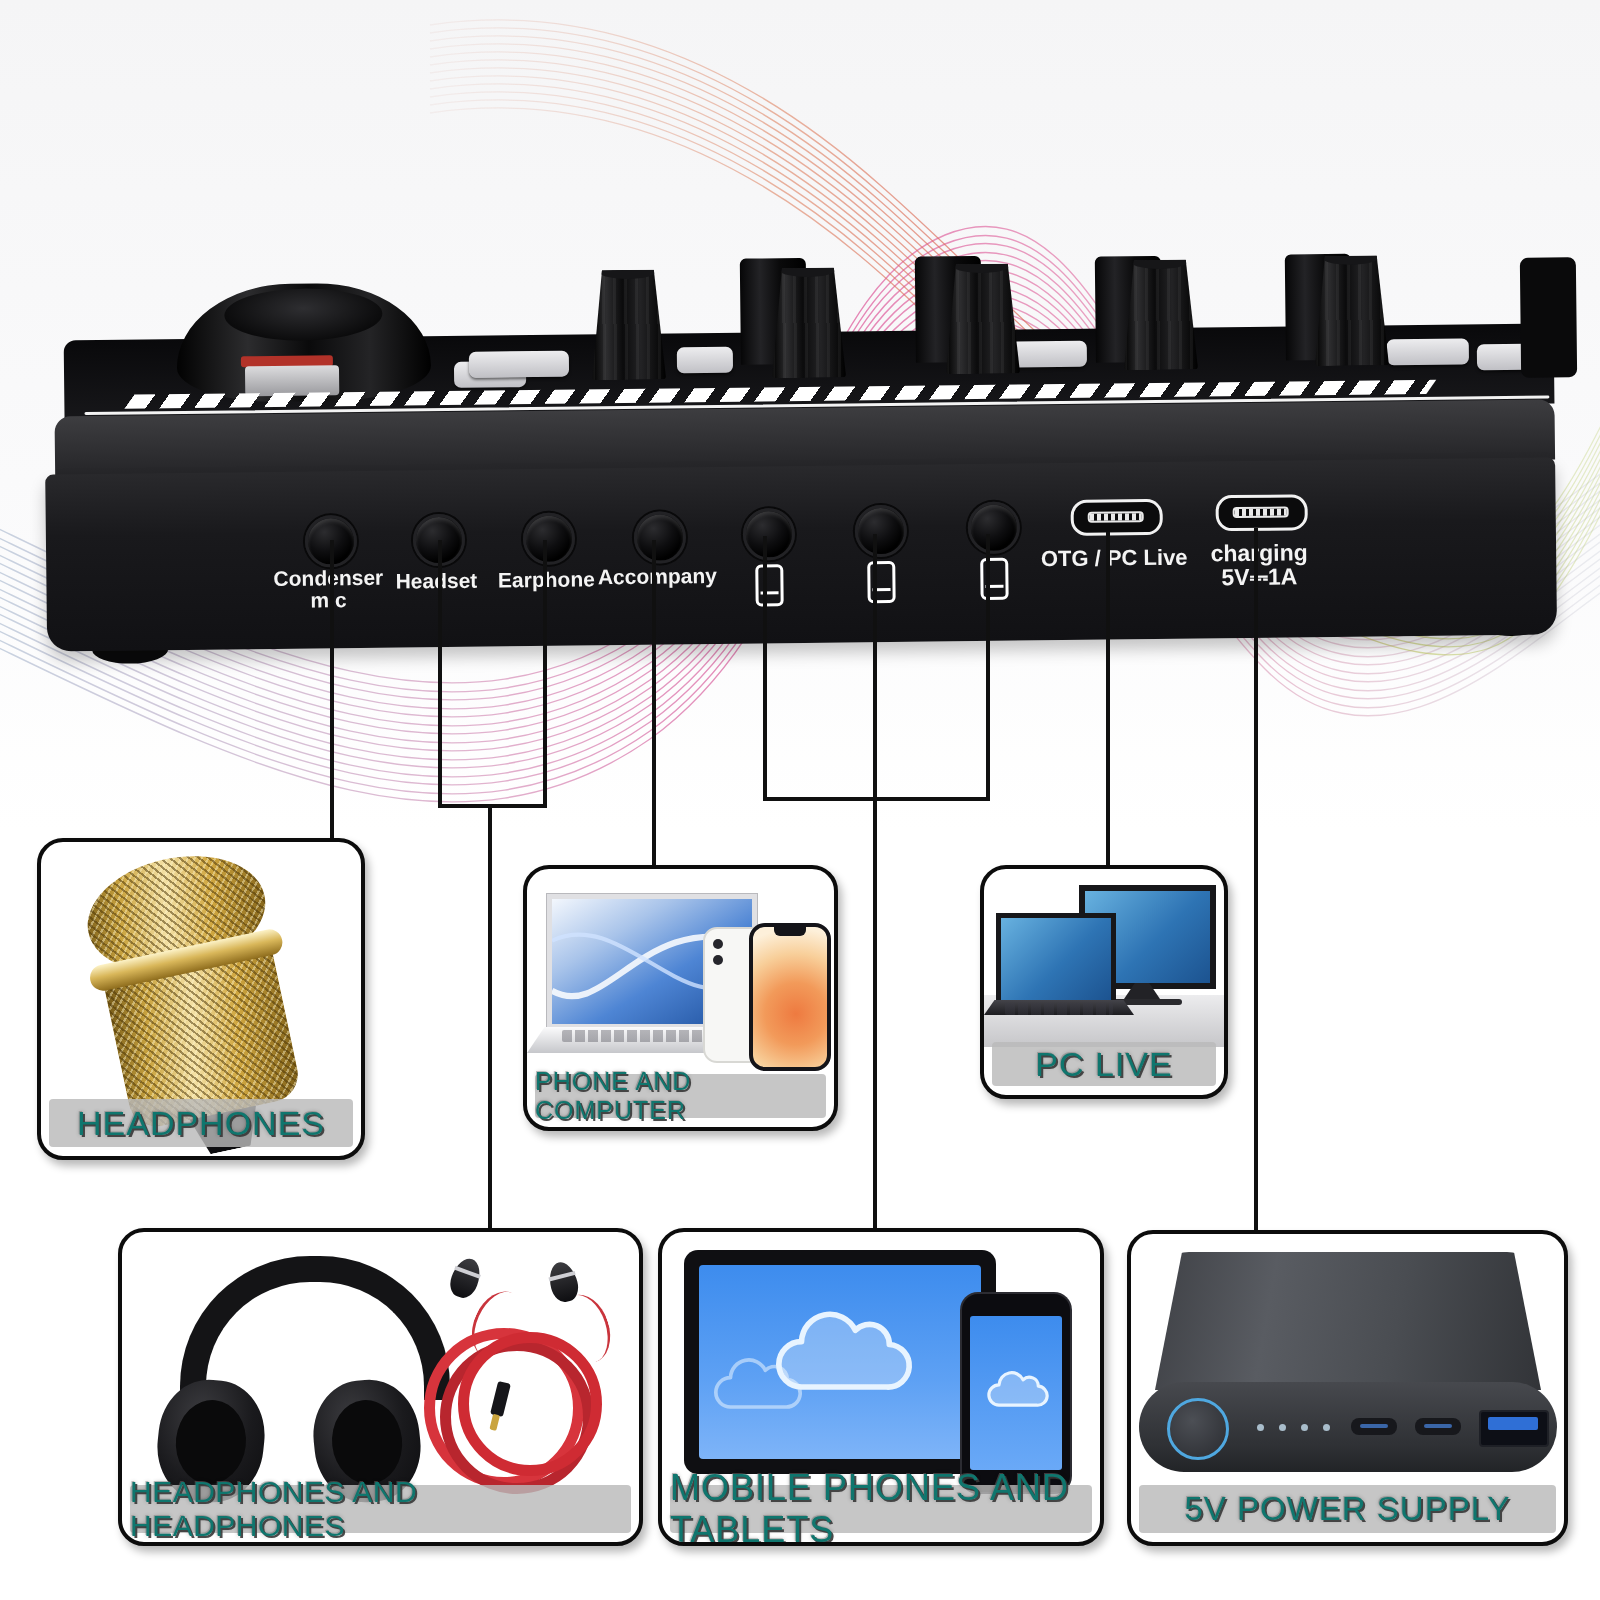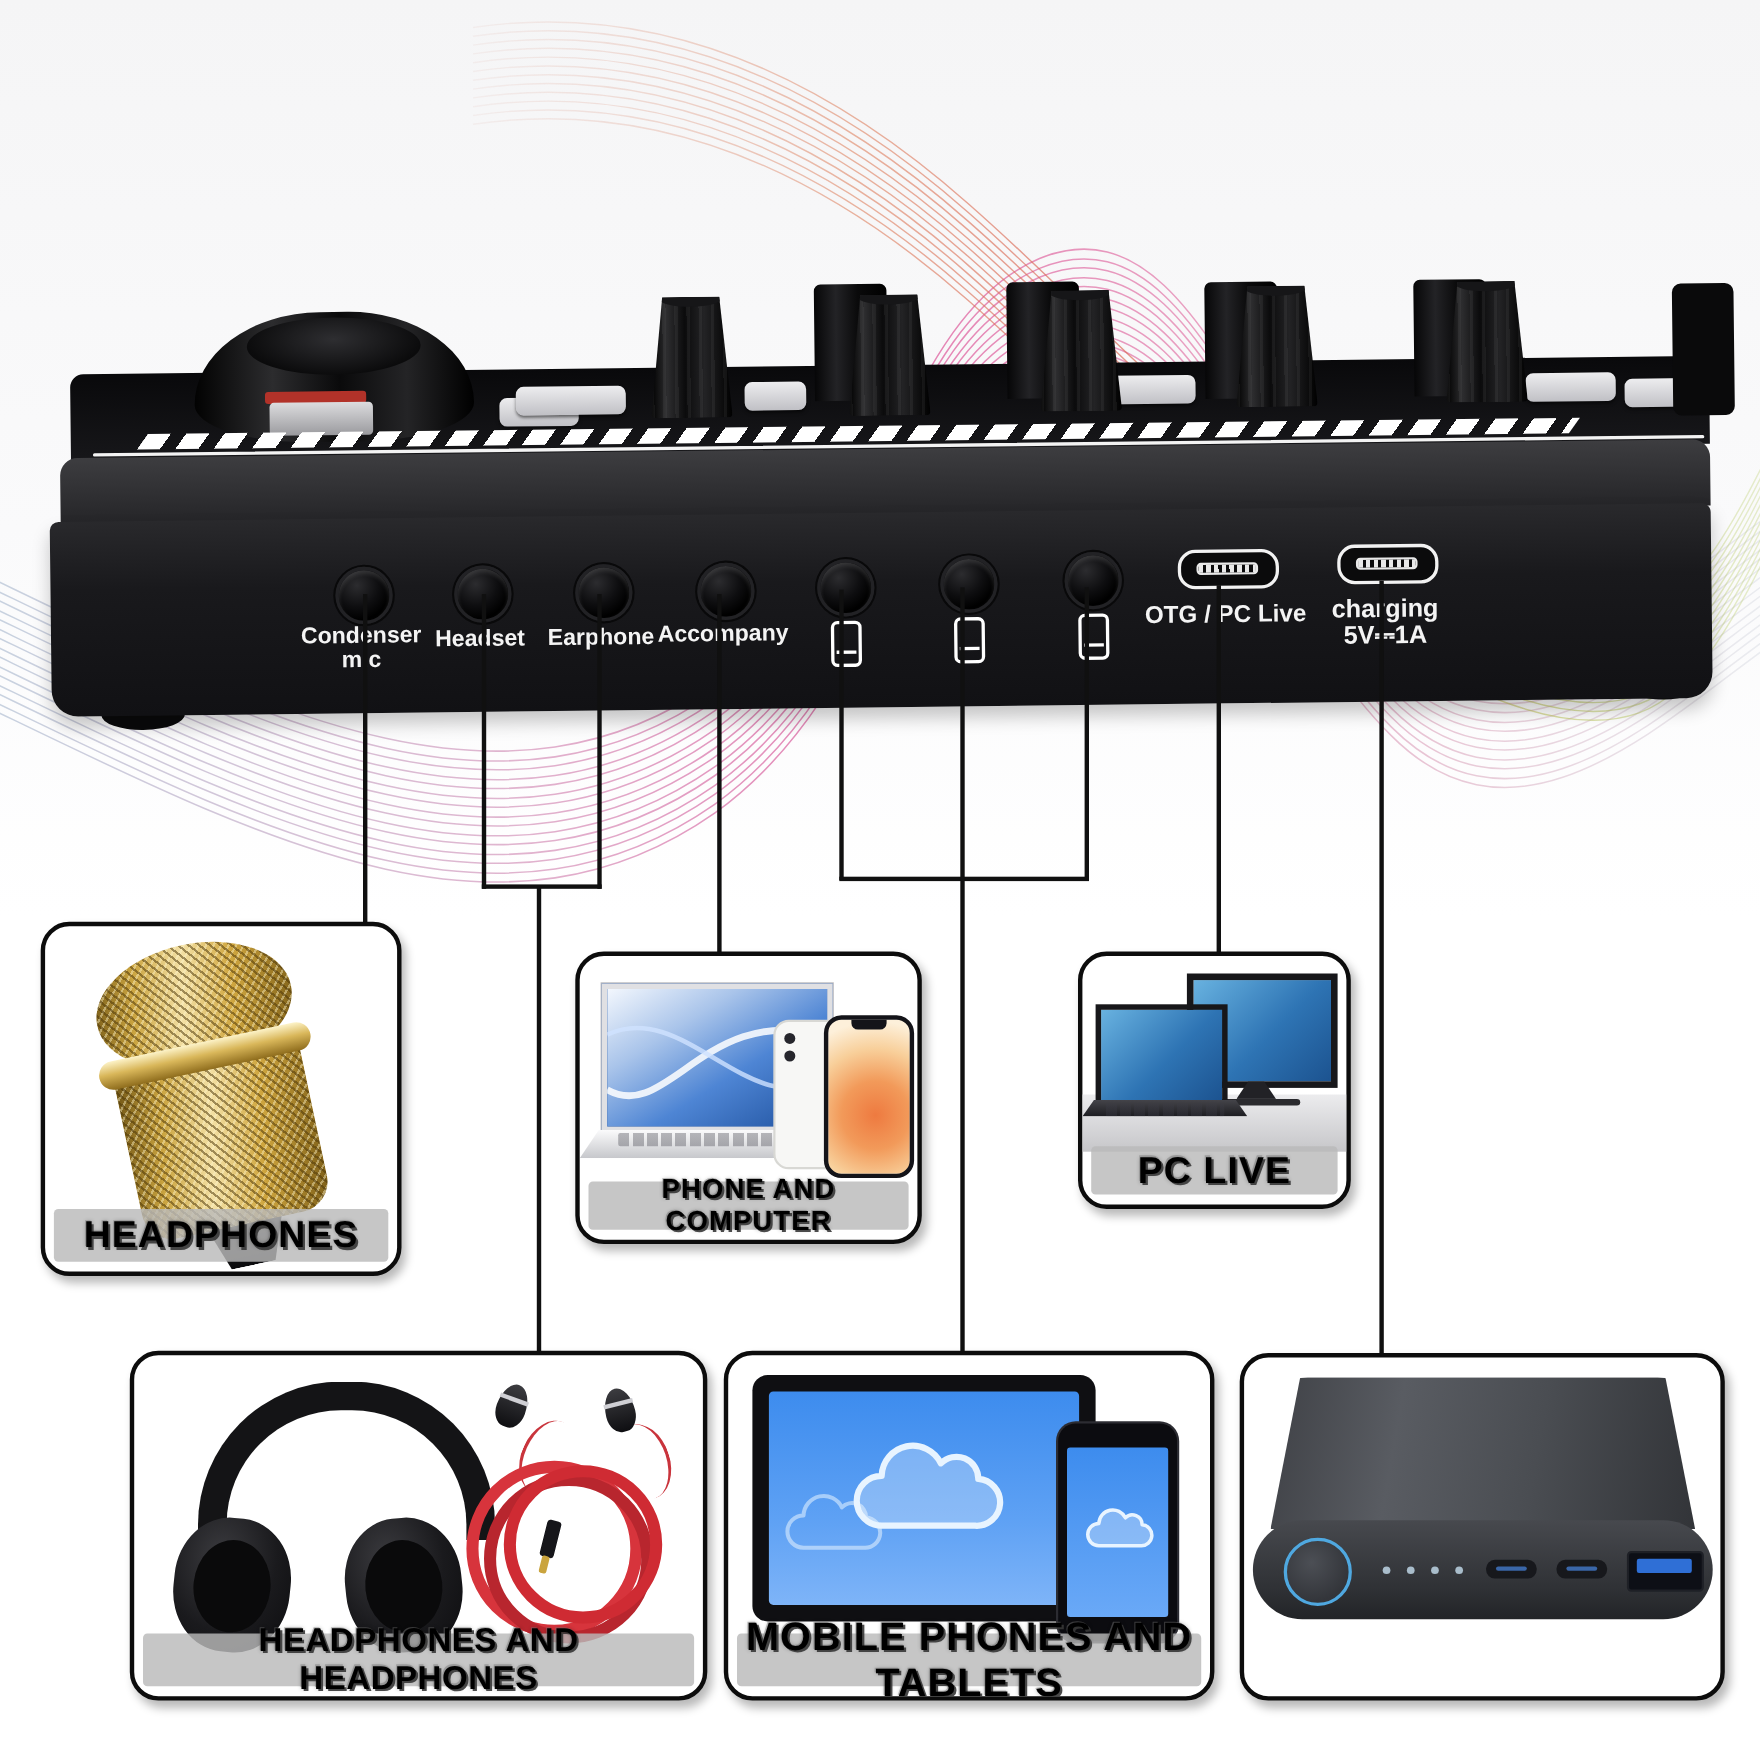--- a/index.html
+++ b/index.html
@@ -42,22 +42,22 @@
   .phoneico{position:absolute;width:22px;height:36px;border:3px solid #fff;border-radius:6px;z-index:6;}
   .phoneico::after{content:"";position:absolute;left:2px;right:2px;top:66%;height:3px;background:#fff;}
   .usbc{position:absolute;width:86px;height:30px;border:3px solid #f2f2f2;border-radius:16px;background:#0b0b0c;z-index:5;}
   .usbc::after{content:"";position:absolute;left:14px;top:9px;width:52px;height:7px;border:2px solid #e9e9e9;border-radius:4px;
     background:repeating-linear-gradient(90deg,#e9e9e9 0 4px,rgba(0,0,0,0) 4px 7px);}
   
   .cline{position:absolute;background:#101010;z-index:2;}
   
   .callout{position:absolute;background:#fff;border:4px solid #0c0c0c;border-radius:26px;z-index:3;overflow:hidden;box-shadow:4px 6px 9px rgba(0,0,0,.28);}
   .band{position:absolute;left:8px;right:8px;bottom:9px;height:48px;background:rgba(185,185,185,.82);border-radius:4px;
-    display:flex;align-items:center;justify-content:center;color:#000000;font-weight:bold;letter-spacing:1px;z-index:9;
-    text-shadow:2px 2px 0 rgba(55,55,55,.9),-1px -1px 0 rgba(120,120,120,.45),0 0 4px rgba(0,0,0,.3);text-align:center;}
+    display:flex;align-items:center;justify-content:center;color:#0f766e;font-weight:normal;letter-spacing:1px;z-index:9;
+    text-shadow:2px 2px 0 rgba(55,55,55,.9),-1px -1px 0 rgba(120,120,120,.45),0 0 4px rgba(0,0,0,.3);}
   
   .micwrap{position:absolute;left:55px;top:14px;width:200px;height:300px;transform:rotate(-12deg);}
   .gold{background-color:#c49a36;background-image:
     repeating-linear-gradient(50deg,rgba(74,52,6,.5) 0 2px,rgba(0,0,0,0) 2px 6px),
     repeating-linear-gradient(-50deg,rgba(255,246,205,.42) 0 2px,rgba(0,0,0,0) 2px 6px),
     linear-gradient(100deg,#6f5414 0%,#caa440 22%,#f3e0a4 45%,#cfa63f 68%,#7a5c16 100%);}
   .micdome{position:absolute;left:10px;top:0;width:180px;height:112px;border-radius:50%;z-index:1;}
   .micring{position:absolute;left:2px;top:90px;width:196px;height:26px;border-radius:13px;z-index:2;
     background:linear-gradient(180deg,#fdf3c8,#d9b75a 45%,#8f6d1d);}
   .micbody{position:absolute;left:14px;top:108px;width:172px;height:152px;border-radius:0 0 28px 28px;z-index:1;}
@@ -323,15 +323,16 @@
     <div class="pbfront">
       <div class="pbbtn"></div>
       <div class="pbled" style="left:118px;"></div>
       <div class="pbled" style="left:140px;"></div>
       <div class="pbled" style="left:162px;"></div>
       <div class="pbled" style="left:184px;"></div>
       <div class="pbmusb" style="left:212px;"></div>
       <div class="pbmusb" style="left:276px;"></div>
       <div class="pbusba"></div>
     </div>
+    <div class="band" style="font-size:33px;">5V POWER SUPPLY</div>
   </div>
 
 </div>
 
 </body></html>

